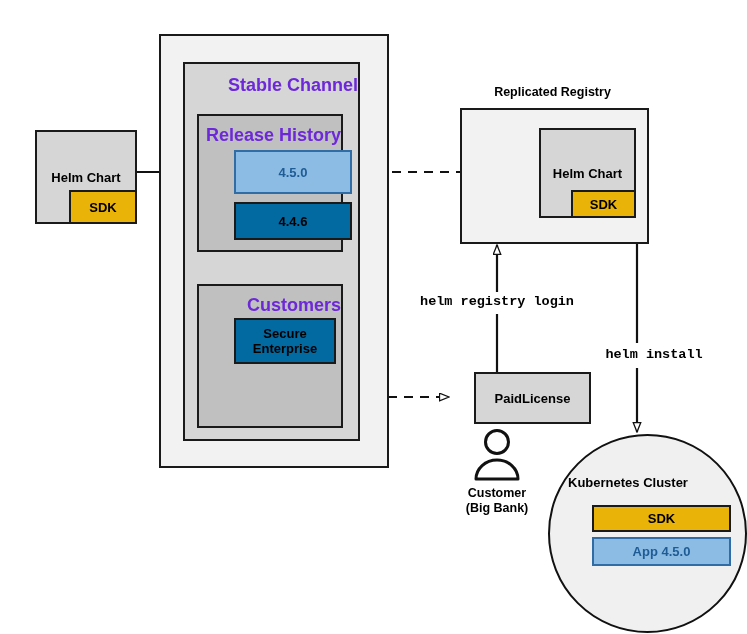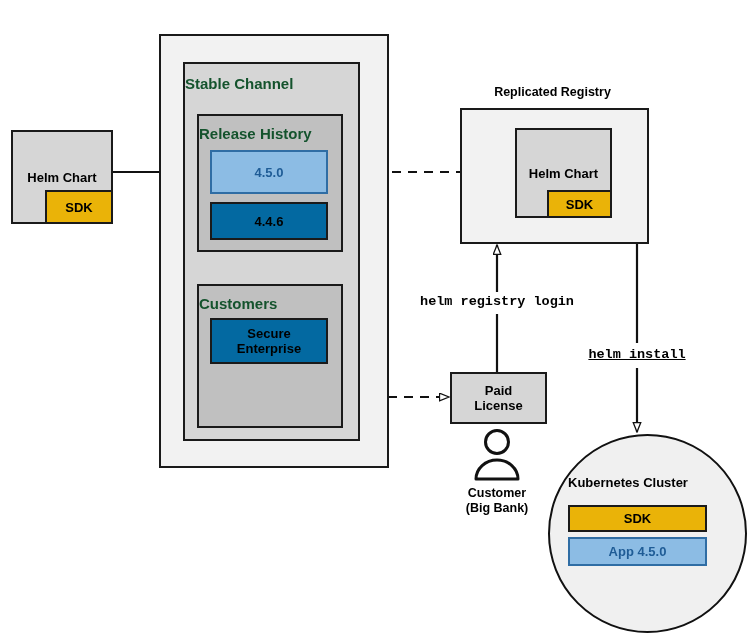--- a/index.html
+++ b/index.html
@@ -5,36 +5,36 @@
   html,body{margin:0;padding:0;background:#ffffff;}
   body{
     width:747px;height:634px;position:relative;overflow:hidden;
     font-family:"Liberation Sans", sans-serif;
     -webkit-font-smoothing:antialiased;
   }
   #stage{position:absolute;left:0;top:0;width:747px;height:634px;}
 
   svg#wires{position:absolute;left:0;top:0;width:747px;height:634px;pointer-events:none;}
 
-  .box{position:absolute;box-sizing:border-box;display:flex;align-items:center;justify-content:center;text-align:center;}
+  .box{position:absolute;box-sizing:border-box;display:flex;align-items:center;justify-content:center;text-align:center;margin-left:24px;}
   .lbl{position:absolute;box-sizing:border-box;text-align:center;}
 
   
   .platform{background:#f2f2f2;border:2px solid #1a1a1a;}
   .channel{background:#d6d6d6;border:2px solid #1a1a1a;}
   .subgroup{background:#c0c0c0;border:2px solid #1a1a1a;}
   .registry{background:#f2f2f2;border:2px solid #1a1a1a;}
 
   .node-gray{background:#d6d6d6;border:2px solid #1a1a1a;}
   .node-light{background:#0369a1;border:2px solid #1a1a1a;}
   .node-white{background:#eab308;border:2px solid #1a1a1a;}
   .node-blue{background:#8cbce4;border:2px solid #2f6da4;color:#1f5c96;}
 
   .title{font-weight:bold;font-size:12.5px;color:#000;}
-  .grouptitle{font-weight:bold;font-size:15px;color:#14532d;position:absolute;width:100%;text-align:left;}
+  .grouptitle{font-weight:bold;font-size:18px;color:#6d28d9;position:absolute;width:100%;text-align:right;}
   .nodetext{font-weight:bold;font-size:13px;color:#000;line-height:15px;}
   .bluetext{font-weight:bold;font-size:13px;color:#1f5c96;}
   .mono{font-family:"Liberation Mono", monospace;font-weight:bold;font-size:13.5px;color:#000;letter-spacing:0px;white-space:nowrap;}
   .caption{font-weight:bold;font-size:12.5px;color:#000;line-height:15px;white-space:nowrap;}
 
   .circle{position:absolute;border-radius:50%;background:#f0f0f0;border:2.5px solid #111;}
 </style>
 </head>
 <body>
 
@@ -101,49 +101,49 @@
   <div class="box node-blue" style="left:210px;top:150px;width:118px;height:44px;text-align:right;">
     <span class="bluetext">4.5.0</span>
   </div>
   <div class="box node-light" style="left:210px;top:202px;width:118px;height:38px;">
     <span class="nodetext">4.4.6</span>
   </div>
 
   <div class="subgroup" style="position:absolute;left:197px;top:284px;width:142px;height:140px;">
     <div class="grouptitle" style="top:9px;">Customers</div>
   </div>
-  <div class="box node-light" style="left:210px;top:318px;width:118px;height:46px;flex-direction:column;">
+  <div class="box node-light" style="left:210px;top:318px;width:102px;height:46px;flex-direction:column;">
     <span class="nodetext">Secure</span>
     <span class="nodetext">Enterprise</span>
   </div>
 
   <div class="lbl title" style="left:460px;top:85px;width:185px;">
     <span>Replicated Registry</span>
   </div>
   <div class="registry" style="position:absolute;left:460px;top:108px;width:185px;height:132px;"></div>
   <div class="box node-gray" style="left:515px;top:128px;width:97px;height:90px;">
     <span class="nodetext">Helm Chart</span>
   </div>
   <div class="box node-white" style="left:547px;top:190px;width:65px;height:28px;">
     <span class="nodetext">SDK</span>
   </div>
 
-  <div class="box node-gray" style="left:450px;top:372px;width:97px;height:52px;flex-direction:column;">
+  <div class="box node-gray" style="left:450px;top:372px;width:117px;height:52px;flex-direction:row;">
     <span class="nodetext">Paid</span>
     <span class="nodetext">License</span>
   </div>
   <div class="lbl mono" style="left:377px;top:294px;width:240px;">
     <span>helm registry login</span>
   </div>
 
   <div class="lbl caption" style="left:422px;top:486px;width:150px;">
     <div>Customer</div>
     <div>(Big Bank)</div>
   </div>
-  <div class="lbl mono" style="left:557px;top:347px;width:160px;text-decoration:underline;">
+  <div class="lbl mono" style="left:574px;top:347px;width:160px;">
     <span>helm install</span>
   </div>
 
   <div class="circle" style="left:548px;top:434px;width:195px;height:195px;"></div>
   <div class="lbl nodetext" style="left:568px;top:475px;width:155px;text-align:left;">
     <span>Kubernetes Cluster</span>
   </div>
   <div class="box node-white" style="left:568px;top:505px;width:139px;height:27px;">
     <span class="nodetext">SDK</span>
   </div>

